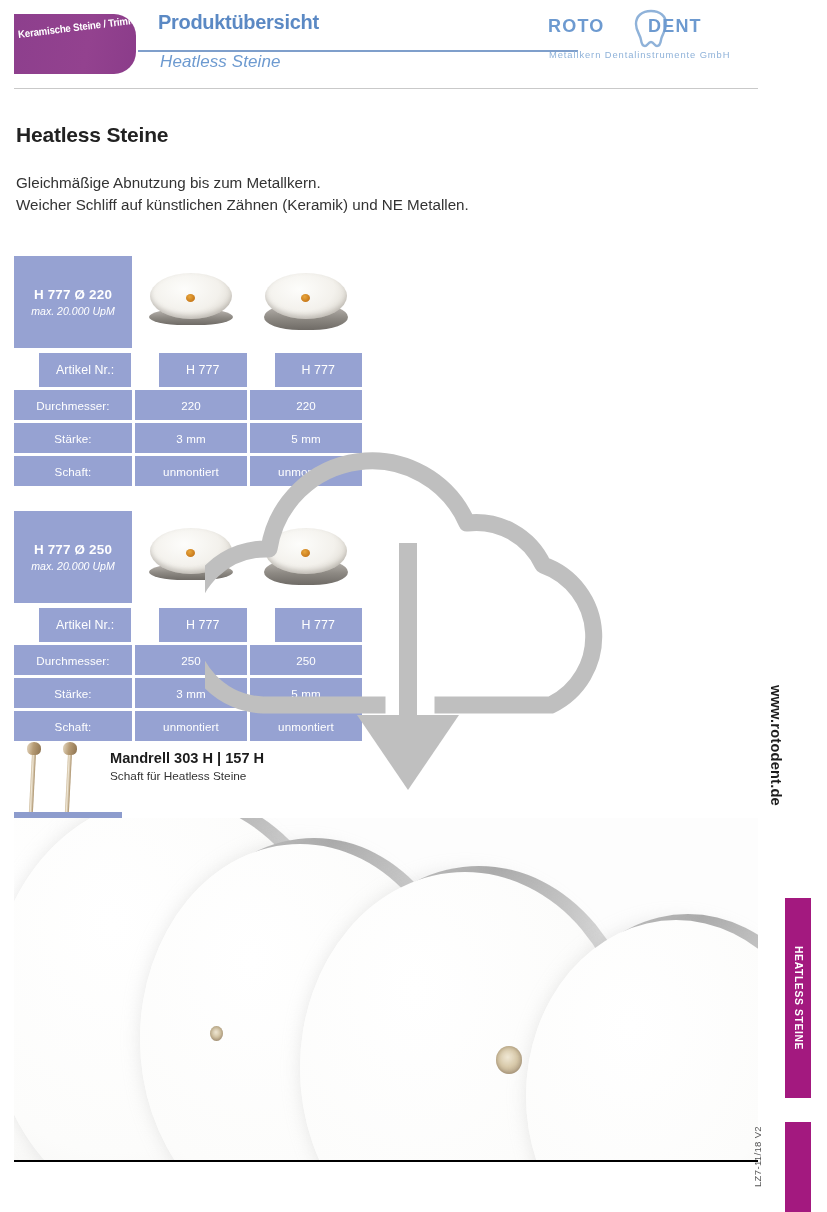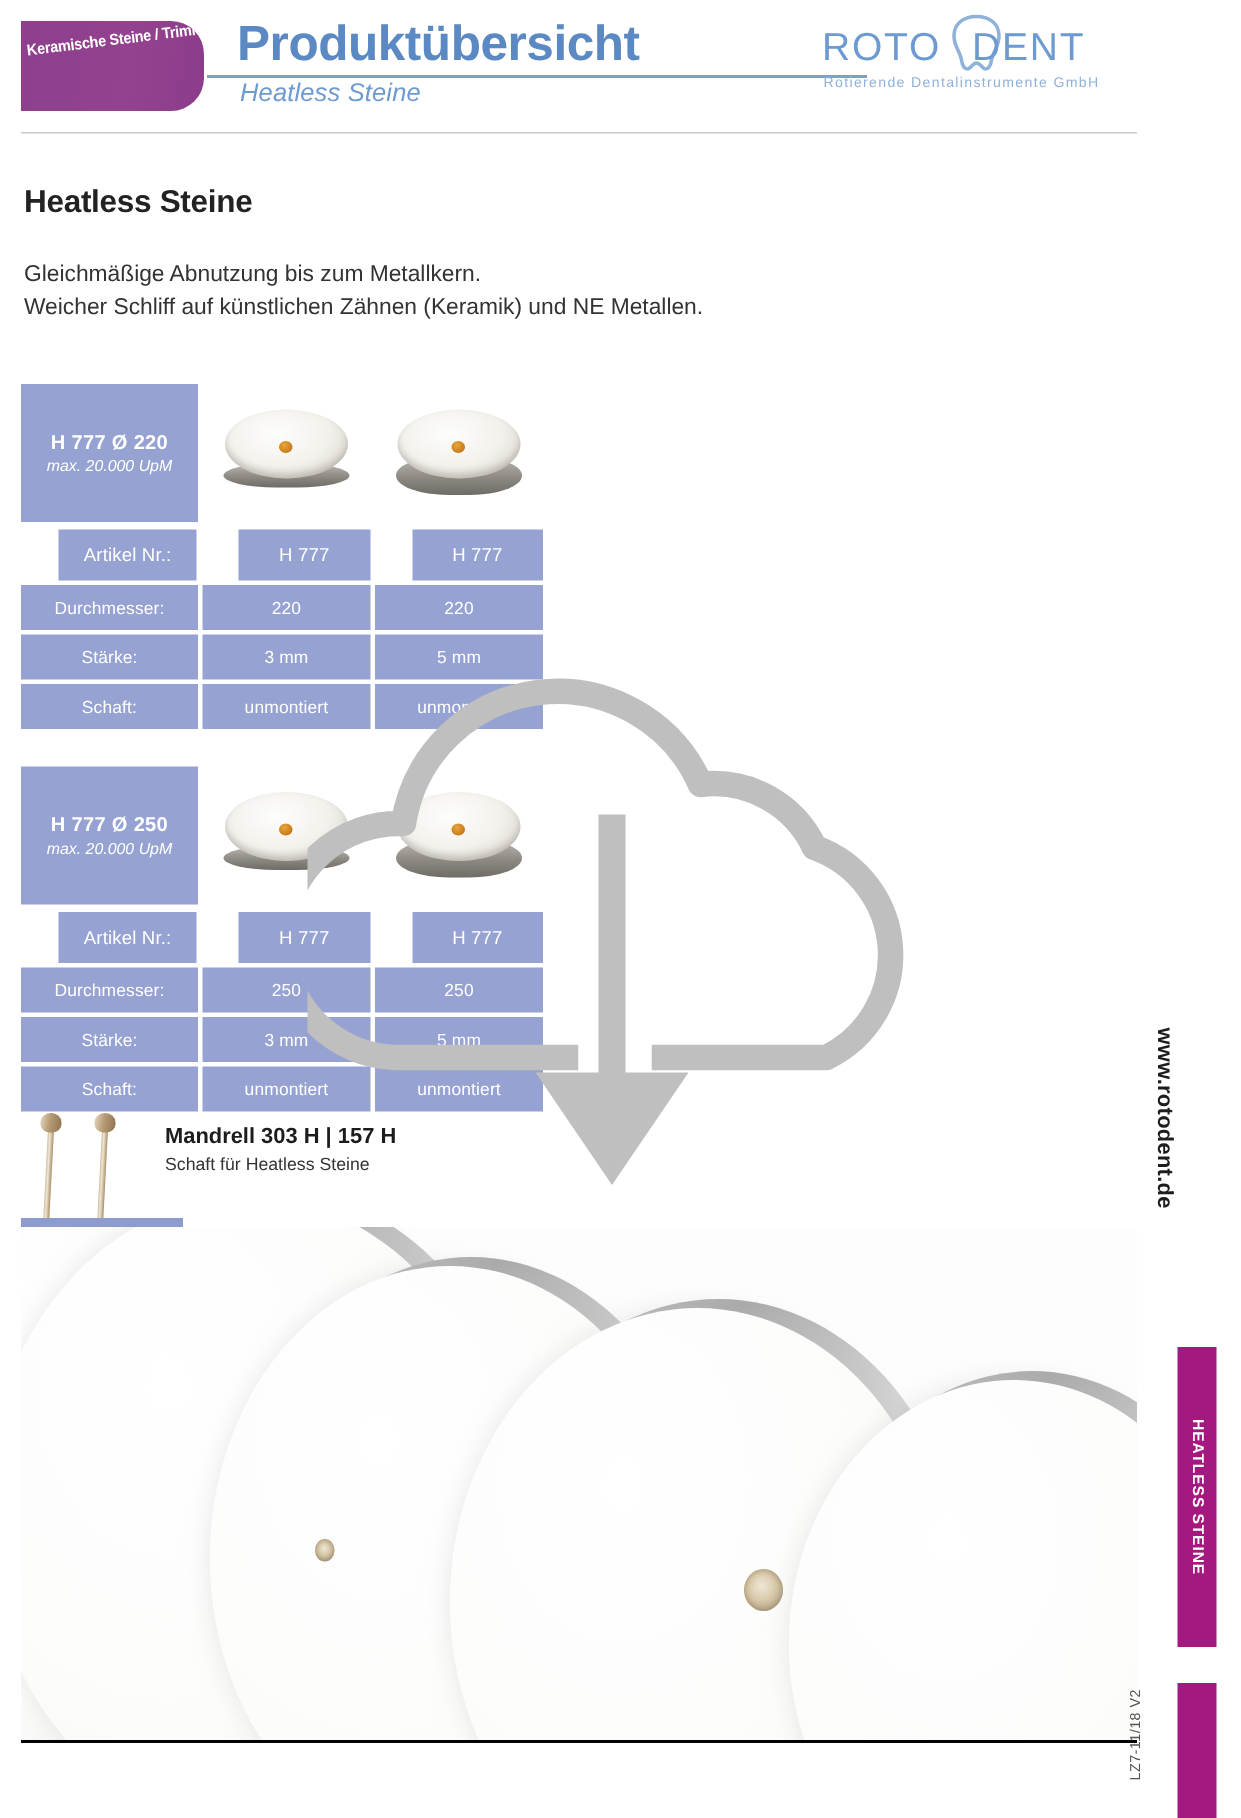--- a/index.html
+++ b/index.html
@@ -30,38 +30,38 @@
     letter-spacing: -0.2px;
     transform: rotate(-7deg);
     transform-origin: left center;
     white-space: nowrap;
     font-family: "Liberation Sans Narrow", "Liberation Sans", sans-serif;
     transform: rotate(-7deg) scaleX(0.92);
   }
 
   .title-block { position: absolute; left: 158px; top: 12px; width: 420px; }
   .doc-title {
-    font-size: 33px; font-weight: 700; color: #5b89c4;
+    font-size: 20px; font-weight: 700; color: #5b89c4;
     letter-spacing: -0.3px; line-height: 1.06;
   }
   .title-rule {
     position: absolute; left: -20px; top: 38px; width: 440px; height: 1.6px;
     background: #7f9fcb;
   }
   .doc-subtitle {
     position: absolute; left: 2px; top: 40px;
     font-size: 17px; font-style: italic; color: #6d9ad0; font-weight: 400;
     letter-spacing: 0.1px;
   }
 
   .logo { position: absolute; left: 548px; top: 16px; width: 210px; height: 56px; }
   .logo-word { position: relative; height: 30px; }
   .logo-roto, .logo-dent {
     position: absolute; top: 0;
-    font-size: 26px; font-weight: 400; color: #6d9ad0; letter-spacing: 1.2px;
+    font-size: 18px; font-weight: 700; color: #6d9ad0; letter-spacing: 1.2px;
   }
   .logo-roto { left: 0; }
   .logo-dent { left: 100px; }
   .logo-tooth {
     position: absolute; left: 83px; top: -9px; width: 40px; height: 42px;
   }
   .logo-tag {
     position: absolute; left: 1px; top: 33px;
     font-size: 9.4px; color: #8fb2d9; letter-spacing: 0.9px; white-space: nowrap;
   }
@@ -237,21 +237,21 @@
     <div class="logo">
       <div class="logo-word">
         <span class="logo-roto">ROTO</span>
         <span class="logo-tooth">
           <svg width="40" height="42" viewBox="0 0 40 42">
             <path d="M20 4 C11 4 5 9 5 17 C5 24 9 27 10 33 C10.6 37 12 39 14 39 C16.5 39 17 35 20 35 C23 35 23.5 39 26 39 C28 39 29.4 37 30 33 C31 27 35 24 35 17 C35 9 29 4 20 4 Z" fill="#ffffff" stroke="#8fb2d9" stroke-width="2.4"></path>
           </svg>
         </span>
         <span class="logo-dent">DENT</span>
       </div>
-      <div class="logo-tag">Rotierende Dentalinstrumente GmbH</div>
+      <div class="logo-tag">Metallkern Dentalinstrumente GmbH</div>
     </div>
 
     <div class="header-rule"></div>
   </div>
 
   <div class="section-title">Heatless Steine</div>
   <div class="intro">
     <div>Gleichmäßige Abnutzung bis zum Metallkern.</div>
     <div>Weicher Schliff auf künstlichen Zähnen (Keramik) und NE Metallen.</div>
   </div>

